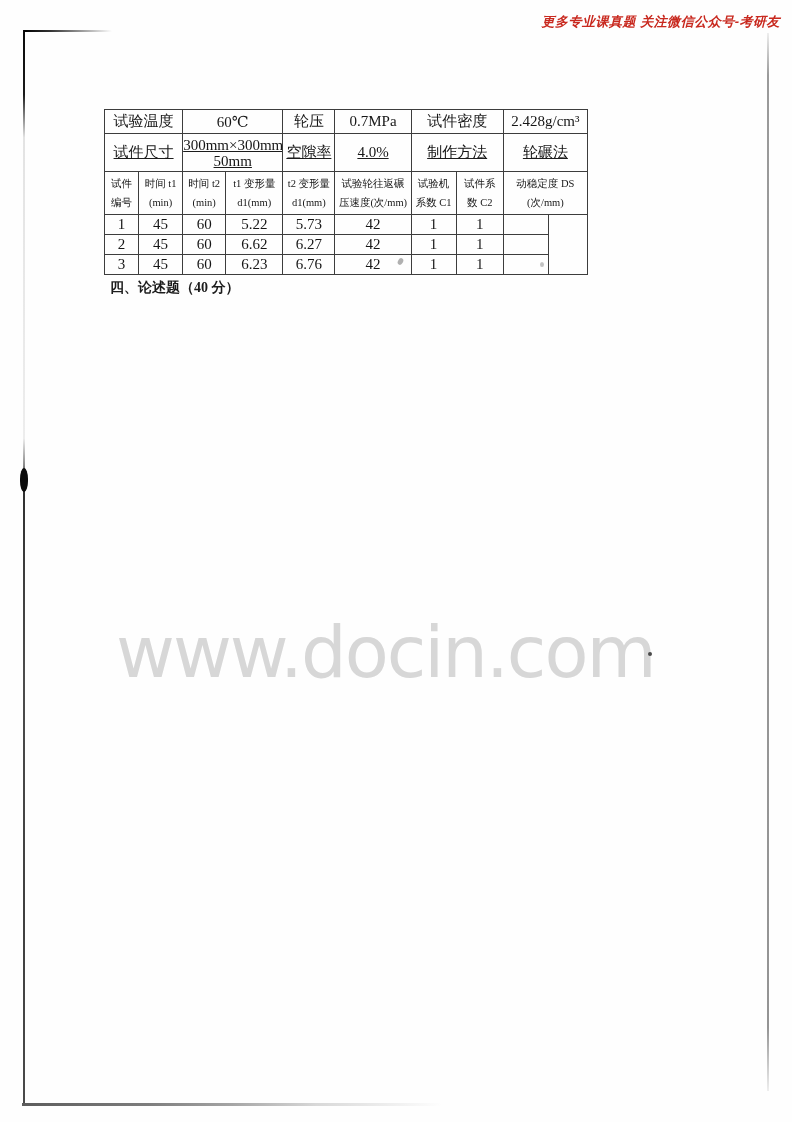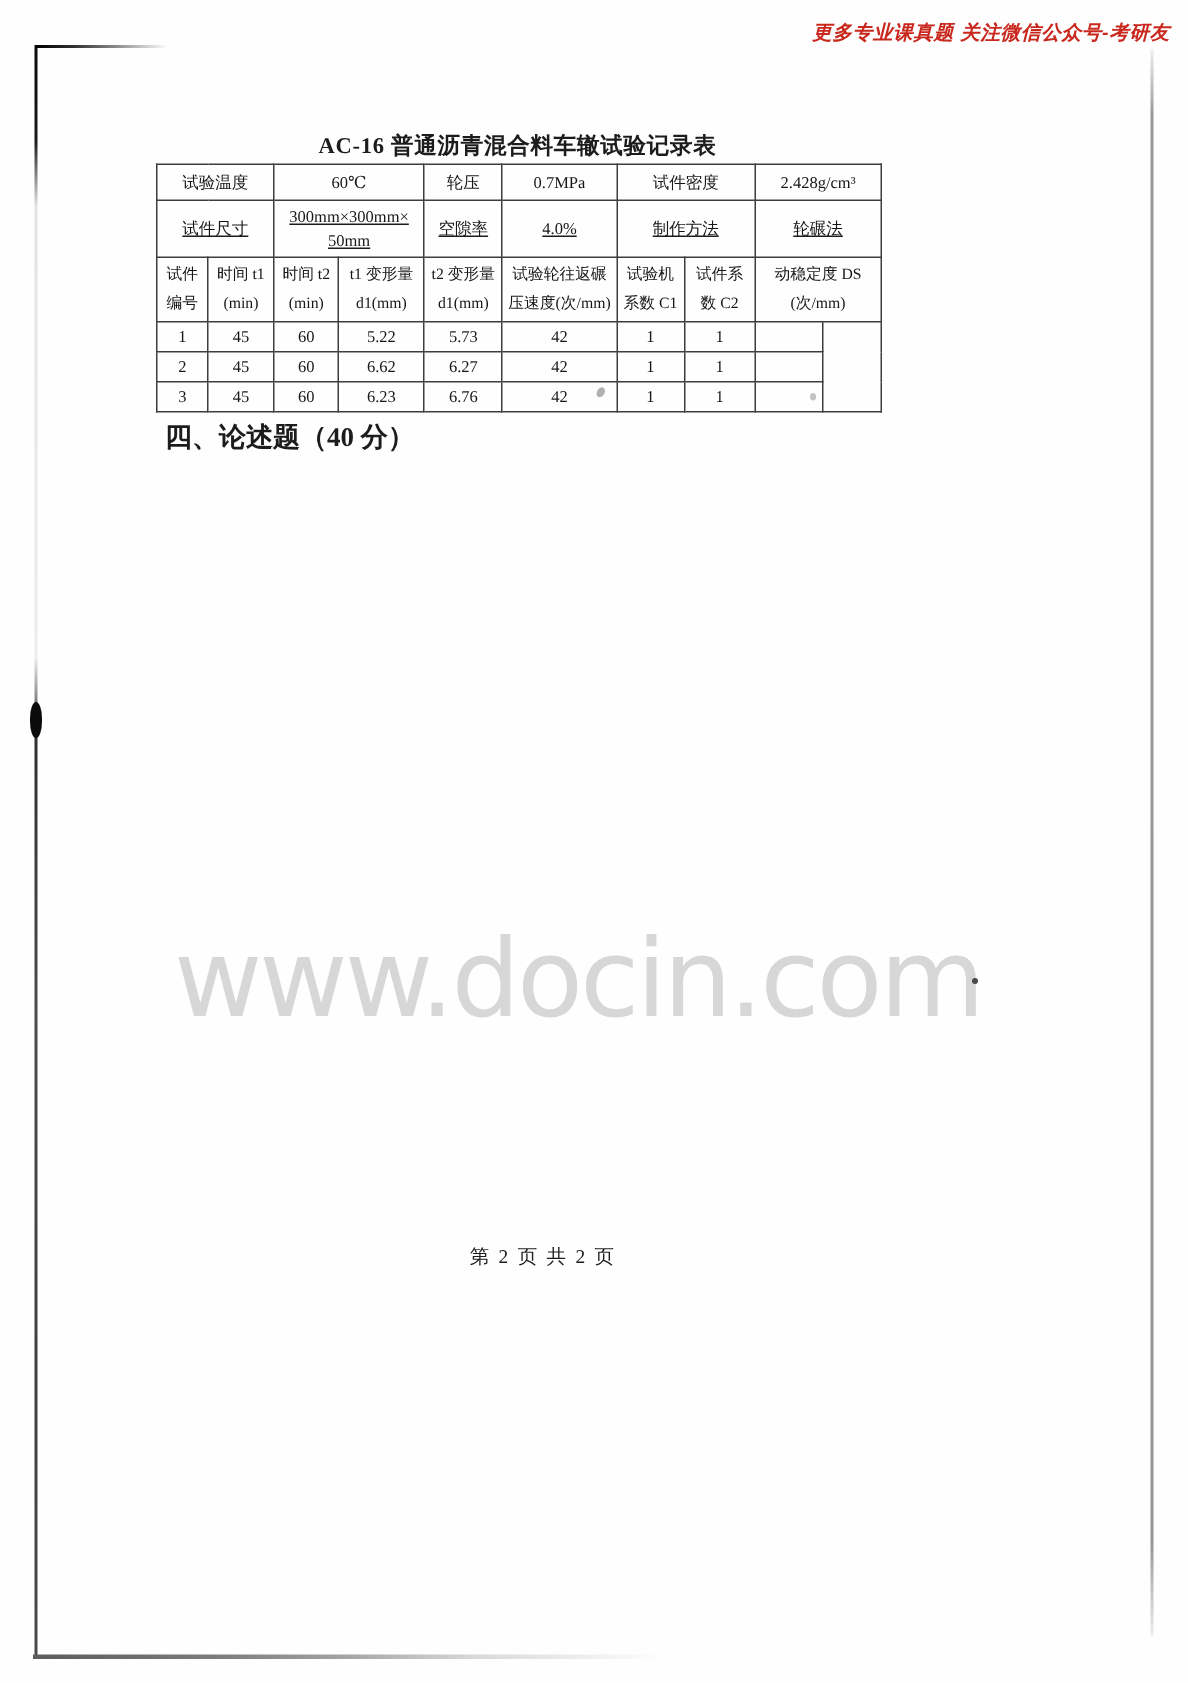--- a/index.html
+++ b/index.html
@@ -24,32 +24,32 @@
     font-size:15px;font-weight:600;letter-spacing:0.5px;
   }
 
   
   table.record{
     position:absolute;top:109px;left:104px;width:484px;
     border-collapse:collapse;table-layout:fixed;
   }
   table.record td{
     border:1px solid #3d3d3d;padding:0;text-align:center;vertical-align:middle;
-    font-size:11px;color:#161616;overflow:hidden;
+    font-size:15px;color:#161616;overflow:hidden;
   }
   tr.info1{height:24px;}
   tr.info2{height:38px;text-decoration:underline;}
   tr.cols{height:43px;}
   tr.data{height:20px;}
   tr.cols td{font-size:10.5px;margin-top:16px;}
   tr.cols td div{line-height:19px;}
   tr.info2 td div{line-height:16px;}
 
   
-  .q-section{position:absolute;left:110px;top:279px;font-size:18px;font-weight:600;}
+  .q-section{position:absolute;left:110px;top:279px;font-size:14px;font-weight:600;}
   .q-item1{position:absolute;left:120px;top:297px;font-size:13px;font-weight:500;}
   .q-item2{position:absolute;left:117px;top:314px;font-size:13px;font-weight:500;}
 
   
   .watermark{
     position:absolute;left:116px;top:610px;
     font-family:"DejaVu Sans","Liberation Sans",sans-serif;
     font-size:72px;font-weight:normal;letter-spacing:-2px;
     color:var(--watermark_gray,#d7d7d7);white-space:nowrap;
   }
@@ -93,21 +93,20 @@
   .speck-c{position:absolute;left:648px;top:652px;width:4px;height:4px;
     background:#4a4a4a;border-radius:50%;}
 </style>
 </head>
 <body>
 
 <div class="page">
 
   <div class="notice">更多专业课真题 关注微信公众号-考研友</div>
 
-  <div class="doc-title">AC-16 普通沥青混合料车辙试验记录表</div>
 
   <table class="record">
     <colgroup>
       <col style="width:34px">
         <col style="width:44px">
         <col style="width:43px">
       <col style="width:57px">
         <col style="width:52px">
         <col style="width:76px">
       <col style="width:45px">
@@ -207,21 +206,20 @@
         <td>1</td>
         <td></td>
       </tr>
     </tbody>
   </table>
 
   <div class="q-section">四、论述题（40 分）</div>
 
   <div class="watermark">www.docin.com</div>
 
-  <div class="footer">第 2 页 共 2 页</div>
 
   <div class="edge-left"></div>
   <div class="edge-left-blob"></div>
   <div class="edge-top"></div>
   <div class="edge-right"></div>
   <div class="edge-bottom"></div>
   <div class="speck-a"></div>
   <div class="speck-b"></div>
   <div class="speck-c"></div>
 

